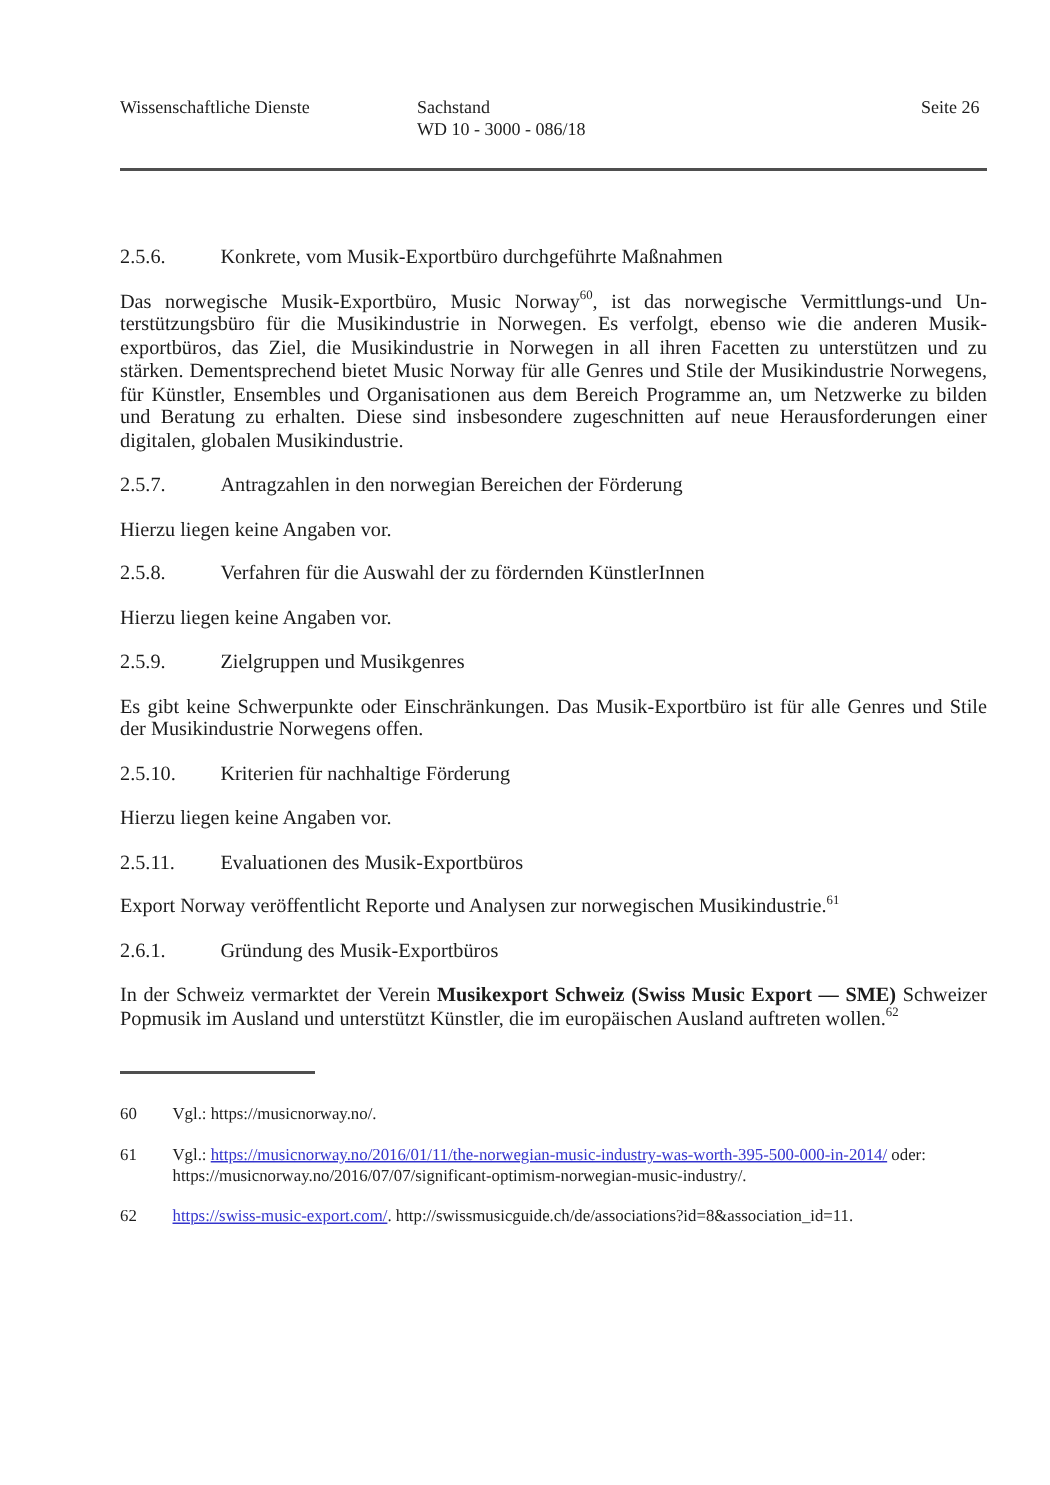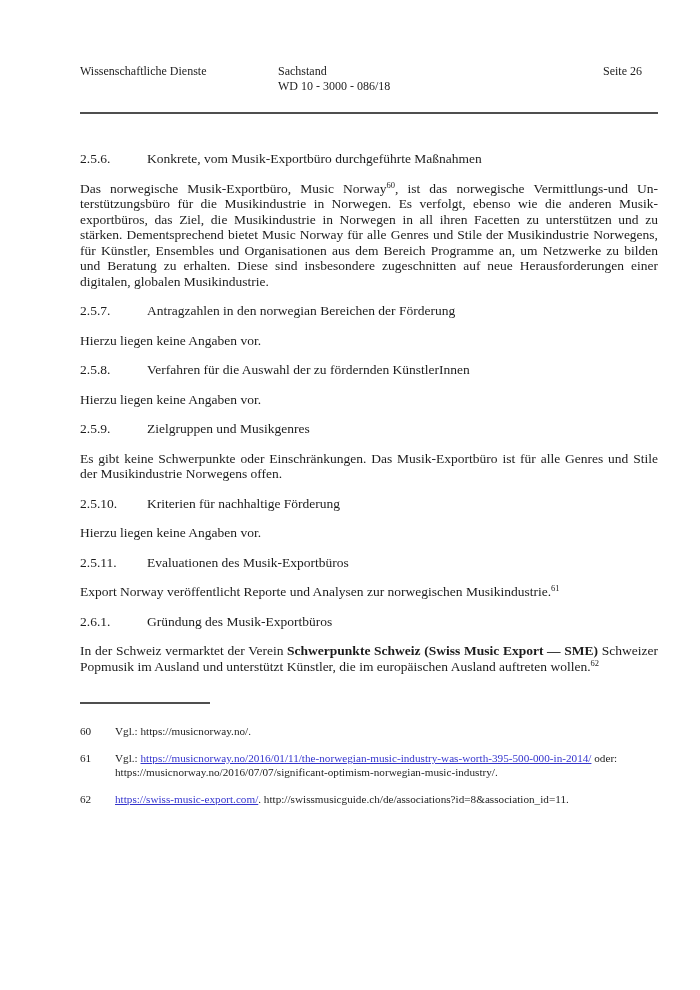--- a/index.html
+++ b/index.html
@@ -5,30 +5,30 @@
   html,body{margin:0;padding:0;}
   body{
     width:700px;height:990px;background:#ffffff;
     font-family:"Liberation Serif","DejaVu Serif",serif;
     color:#1c1c1c;overflow:hidden;
   }
   .page{padding:64px 42px 0 80px;box-sizing:border-box;width:700px;height:990px;}
   
   .hdr{position:relative;font-size:12px;line-height:15px;height:32px;}
   .hdr-center{position:absolute;left:198px;top:0;}
-  .hdr-right{position:absolute;right:16px;top:0;}
+  .hdr-right{position:absolute;right:5px;top:0;}
   .rule{border:none;border-top:2px solid #4f4f4f;margin:16px 0 0 0;}
   
   .content{font-size:13.5px;line-height:15.5px;text-align:justify;hyphens:manual;}
   .sec{display:flex;text-align:left;margin:14px 0;}
   .sec .num{flex:0 0 auto;}
   .sec.h3 .num{width:67px;}
   .sec.h2{font-weight:bold;margin-top:46px;}
   .sec.h2 .num{width:33px;}
-  .sec.first{margin-top:37px;}
+  .sec.first{margin-top:49px;}
   .content p{margin:8px 0;}
   sup{font-size:8.5px;line-height:0;vertical-align:super;letter-spacing:0;}
   b{font-weight:bold;}
   
   .footnotes{margin-top:28px;font-size:11.2px;line-height:14px;text-align:left;}
   .fn-sep{border:none;border-top:2px solid #4f4f4f;width:130px;margin:0 0 20px 0;}
   .fn{display:flex;margin-bottom:13px;}
   .fn-num{flex:0 0 35px;}
   .fn-text{flex:1 1 auto;word-break:break-word;}
   a.fn-link{color:#3434cd;text-decoration:underline;}
@@ -77,21 +77,21 @@
       <p><span>Hierzu liegen keine Angaben vor.</span></p>
       <div class="sec h3">
         <span class="num">2.5.11.</span>
         <span class="title">Evaluationen des Musik-Exportbüros</span>
       </div>
       <p><span>Export Norway veröffentlicht Reporte und Analysen zur norwegischen Musikindustrie.</span><sup>61</sup></p>
       <div class="sec h3">
         <span class="num">2.6.1.</span>
         <span class="title">Gründung des Musik-Exportbüros</span>
       </div>
-      <p><span>In der Schweiz vermarktet der Verein </span><b>Schwerpunkte Schweiz (Swiss Music Export — SME)</b><span> Schweizer Popmusik im Ausland und unterstützt Künstler, die im europäischen Ausland auftreten wollen.</span><sup>62</sup></p>
+      <p><span>In der Schweiz vermarktet der Verein </span><b>Musikexport Schweiz (Swiss Music Export — SME)</b><span> Schweizer Popmusik im Ausland und unterstützt Künstler, die im europäischen Ausland auftreten wollen.</span><sup>62</sup></p>
     </div>
 
   <div class="footnotes">
     <hr class="fn-sep">
     <div id="fn-list">
         <div class="fn">
           <span class="fn-num">60</span>
           <span class="fn-text"><span>Vgl.: https://musicnorway.no/.</span></span>
         </div>
         <div class="fn">

